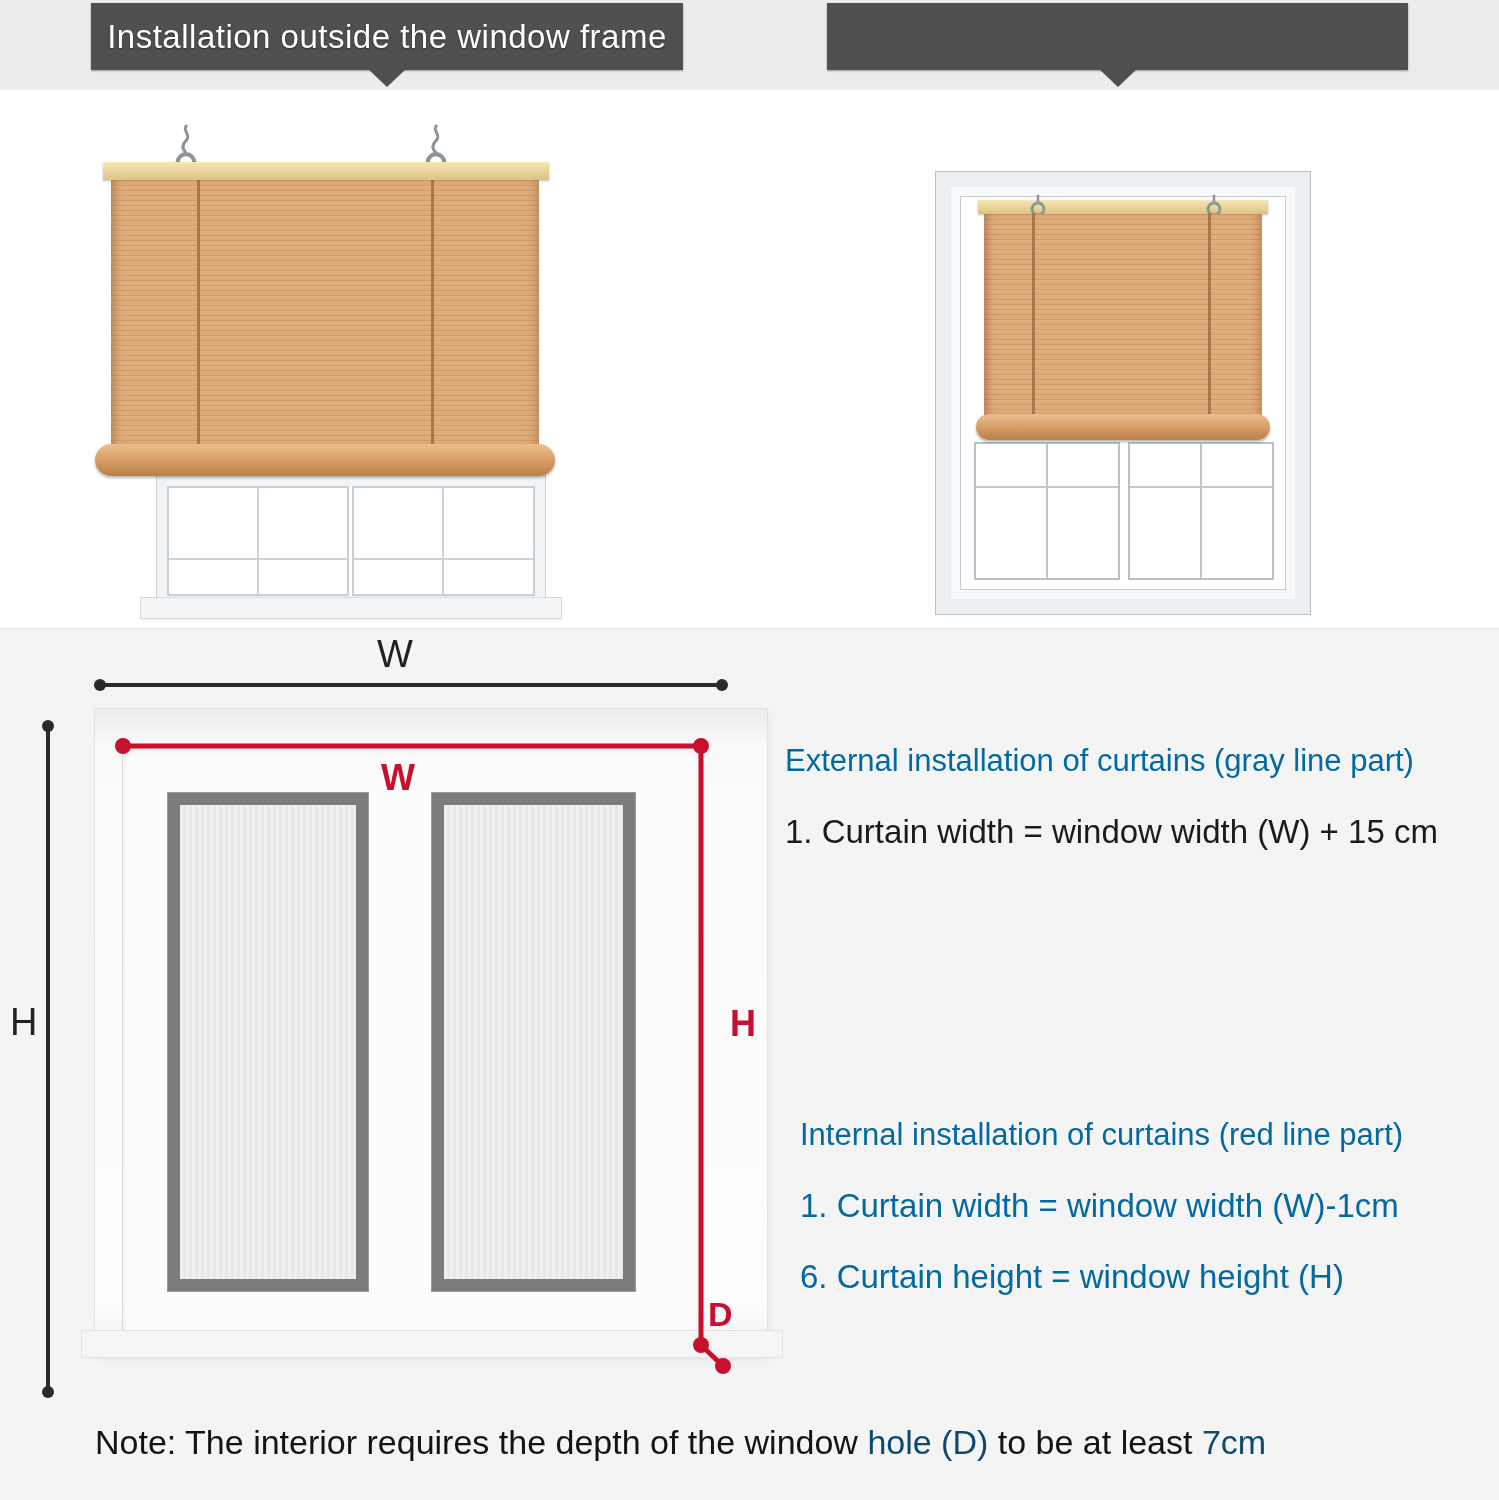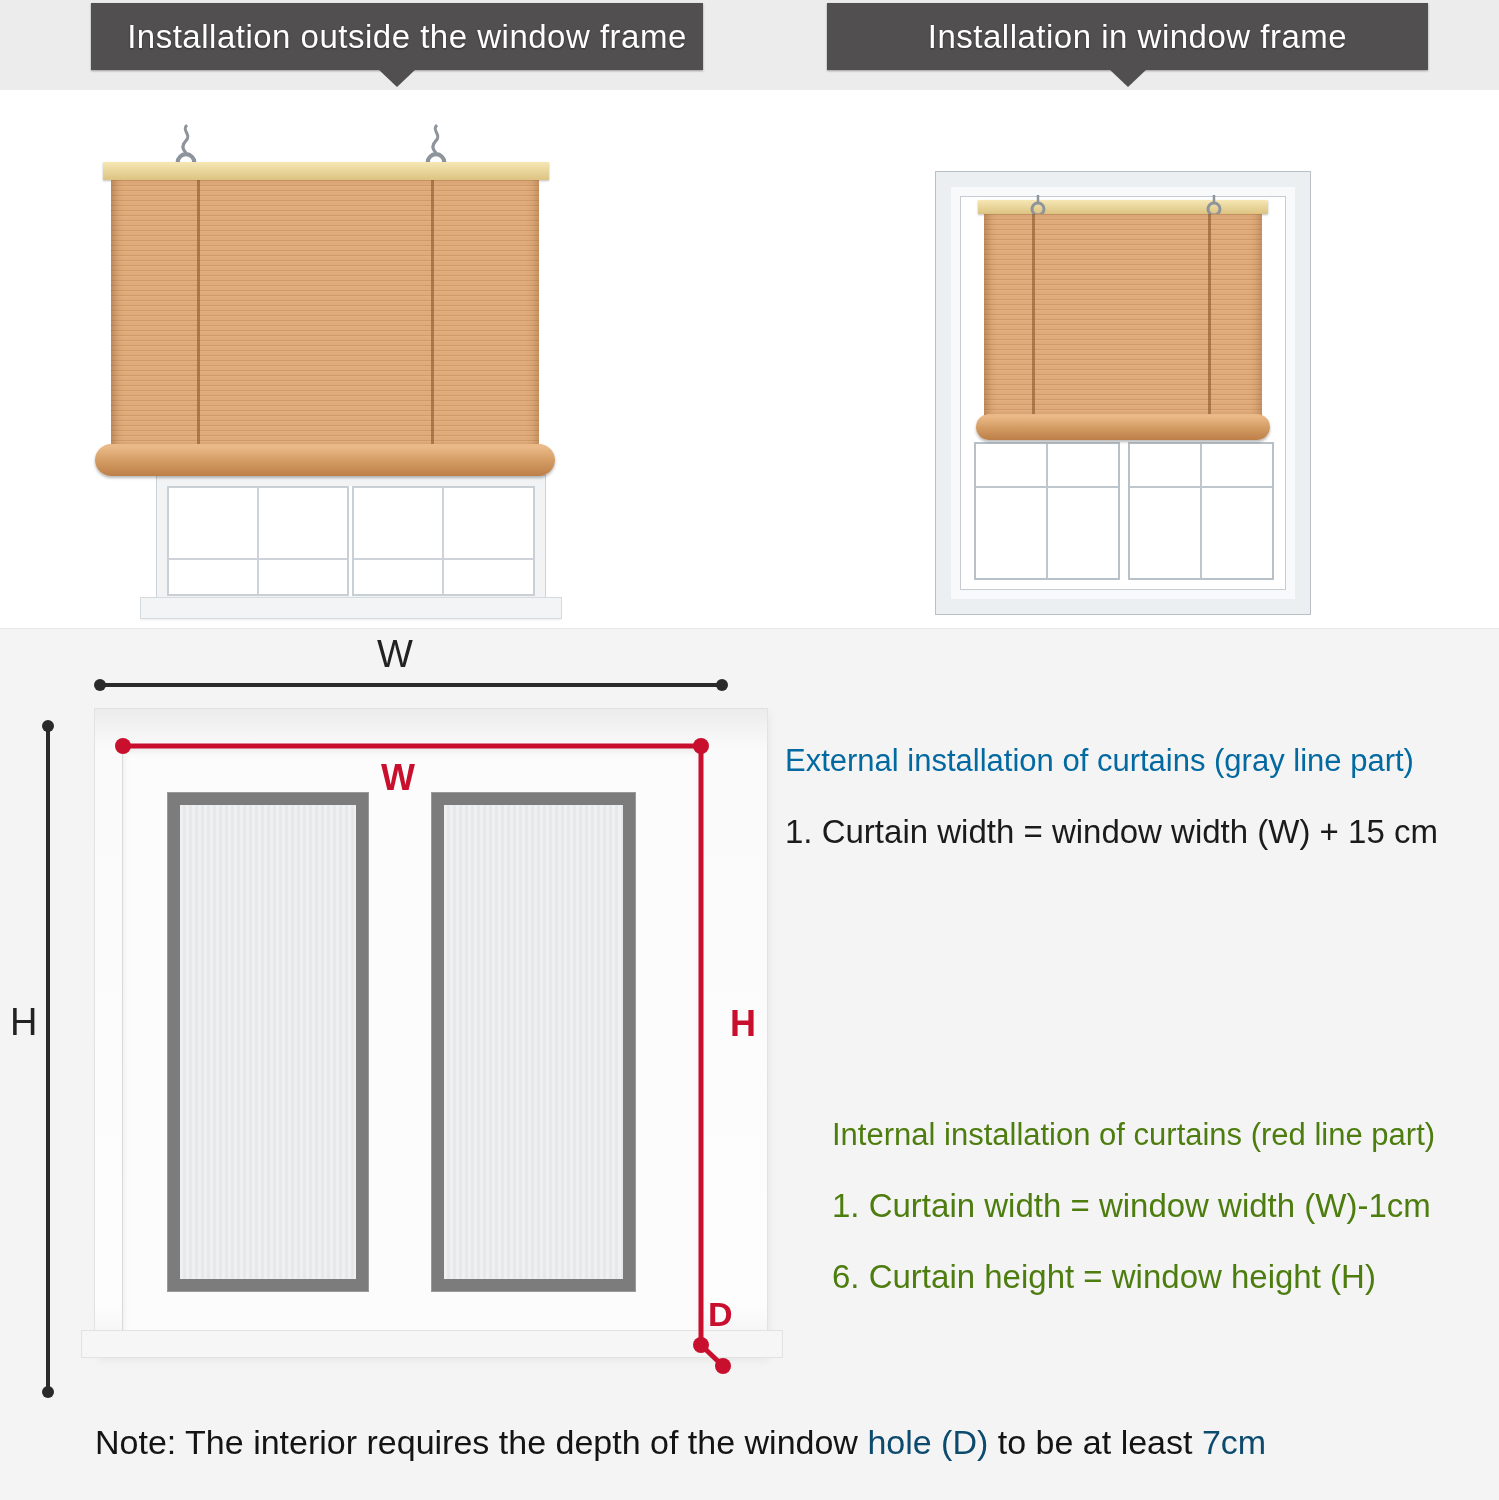--- a/index.html
+++ b/index.html
@@ -10,21 +10,20 @@
   .abs{position:absolute;}
 
   
   .header-strip{left:0;top:0;width:1499px;height:90px;background:#ececec;}
   .banner{
     top:3px;height:67px;background:#514f4f;color:#fff;
     display:flex;align-items:center;justify-content:center;
     font-size:33px;letter-spacing:.5px;
     text-shadow:0 1px 2px rgba(0,0,0,.45);
     box-shadow:0 1px 2px rgba(0,0,0,.35);
-    padding-left:20px;
   }
   .banner-left{left:91px;width:592px;}
   .banner-right{left:827px;width:581px;}
   .pointer{
     position:absolute;bottom:-17px;left:50%;margin-left:-19px;
     width:0;height:0;border-left:19px solid transparent;
     border-right:19px solid transparent;border-top:18px solid #514f4f;
   }
 
   
@@ -94,42 +93,41 @@
   }
   .pane-left{left:168px;top:164px;width:176px;height:474px;}
   .pane-right{left:432px;top:164px;width:179px;height:474px;}
   .big-sill{left:82px;top:702px;width:700px;height:26px;background:#f6f6f6;box-shadow:0 0 0 1px #e2e2e2;}
 
   .measure-svg{left:0;top:0;width:800px;height:772px;}
 
   .dim-label{color:#222;font-size:38px;}
   .dim-label.center{width:60px;text-align:center;}
   .red{color:#c8102e;font-weight:bold;}
-  .maroon{color:#4d7c0f;margin-left:32px;}
+  .maroon{color:#0369a1;}
 
   .txt{white-space:nowrap;}
   .ext-title{left:785px;top:114px;font-size:31px;color:#0369a1;}
   .ext-l1{left:785px;top:184px;font-size:33px;color:#1b1b1b;}
   .ext-l2{left:785px;top:255px;font-size:33px;color:#1b1b1b;}
   .int-title{left:800px;top:488px;font-size:31px;font-weight:normal;}
   .int-l1{left:800px;top:558px;font-size:33px;}
   .int-l2{left:800px;top:629px;font-size:33px;}
   .note{left:95px;top:794px;font-size:34px;color:#141414;}
   .note .red-part{color:#0c4a6e;}
 </style>
 </head>
 <body>
 
 <div class="abs header-strip">
   <div class="abs banner banner-left">
     <span>Installation outside the window frame</span>
     <div class="pointer"></div>
   </div>
   <div class="abs banner banner-right">
-    <span>Installation in window frame</span>
     <div class="pointer"></div>
   </div>
 </div>
 
 <div class="abs photo photo-left">
   <div class="abs hook" style="left:88px;top:22px;">
     <svg viewBox="0 0 24 52" width="26" height="54">
       <path d="M13 3 C 7 8 18 12 12 18 C 7 23 9 27 12 30" stroke="#8e949b" stroke-width="3" fill="none"></path>
       <circle cx="12" cy="39" r="8" stroke="#8e949b" stroke-width="4" fill="none"></circle>
     </svg>

